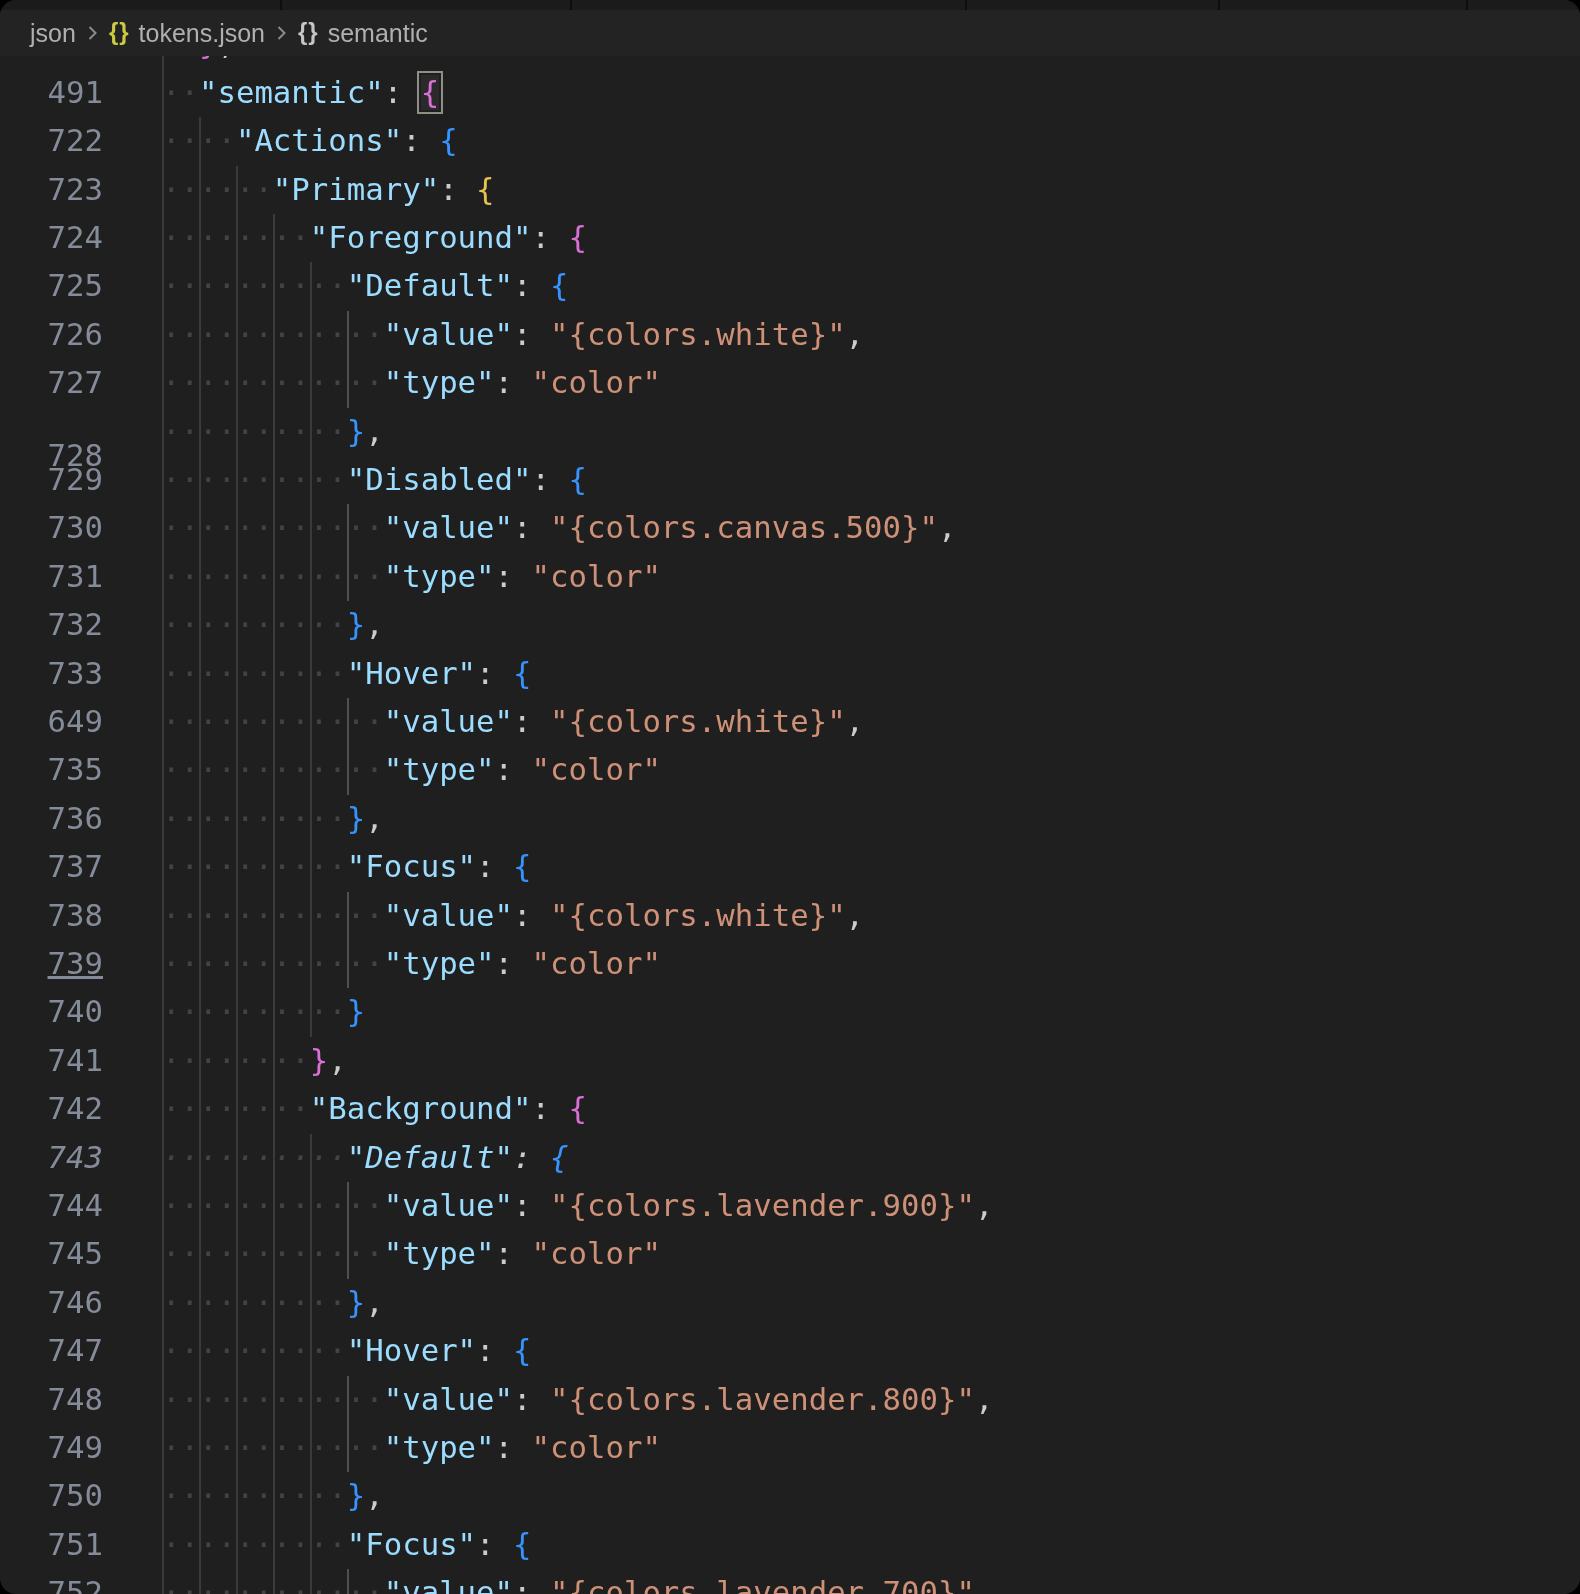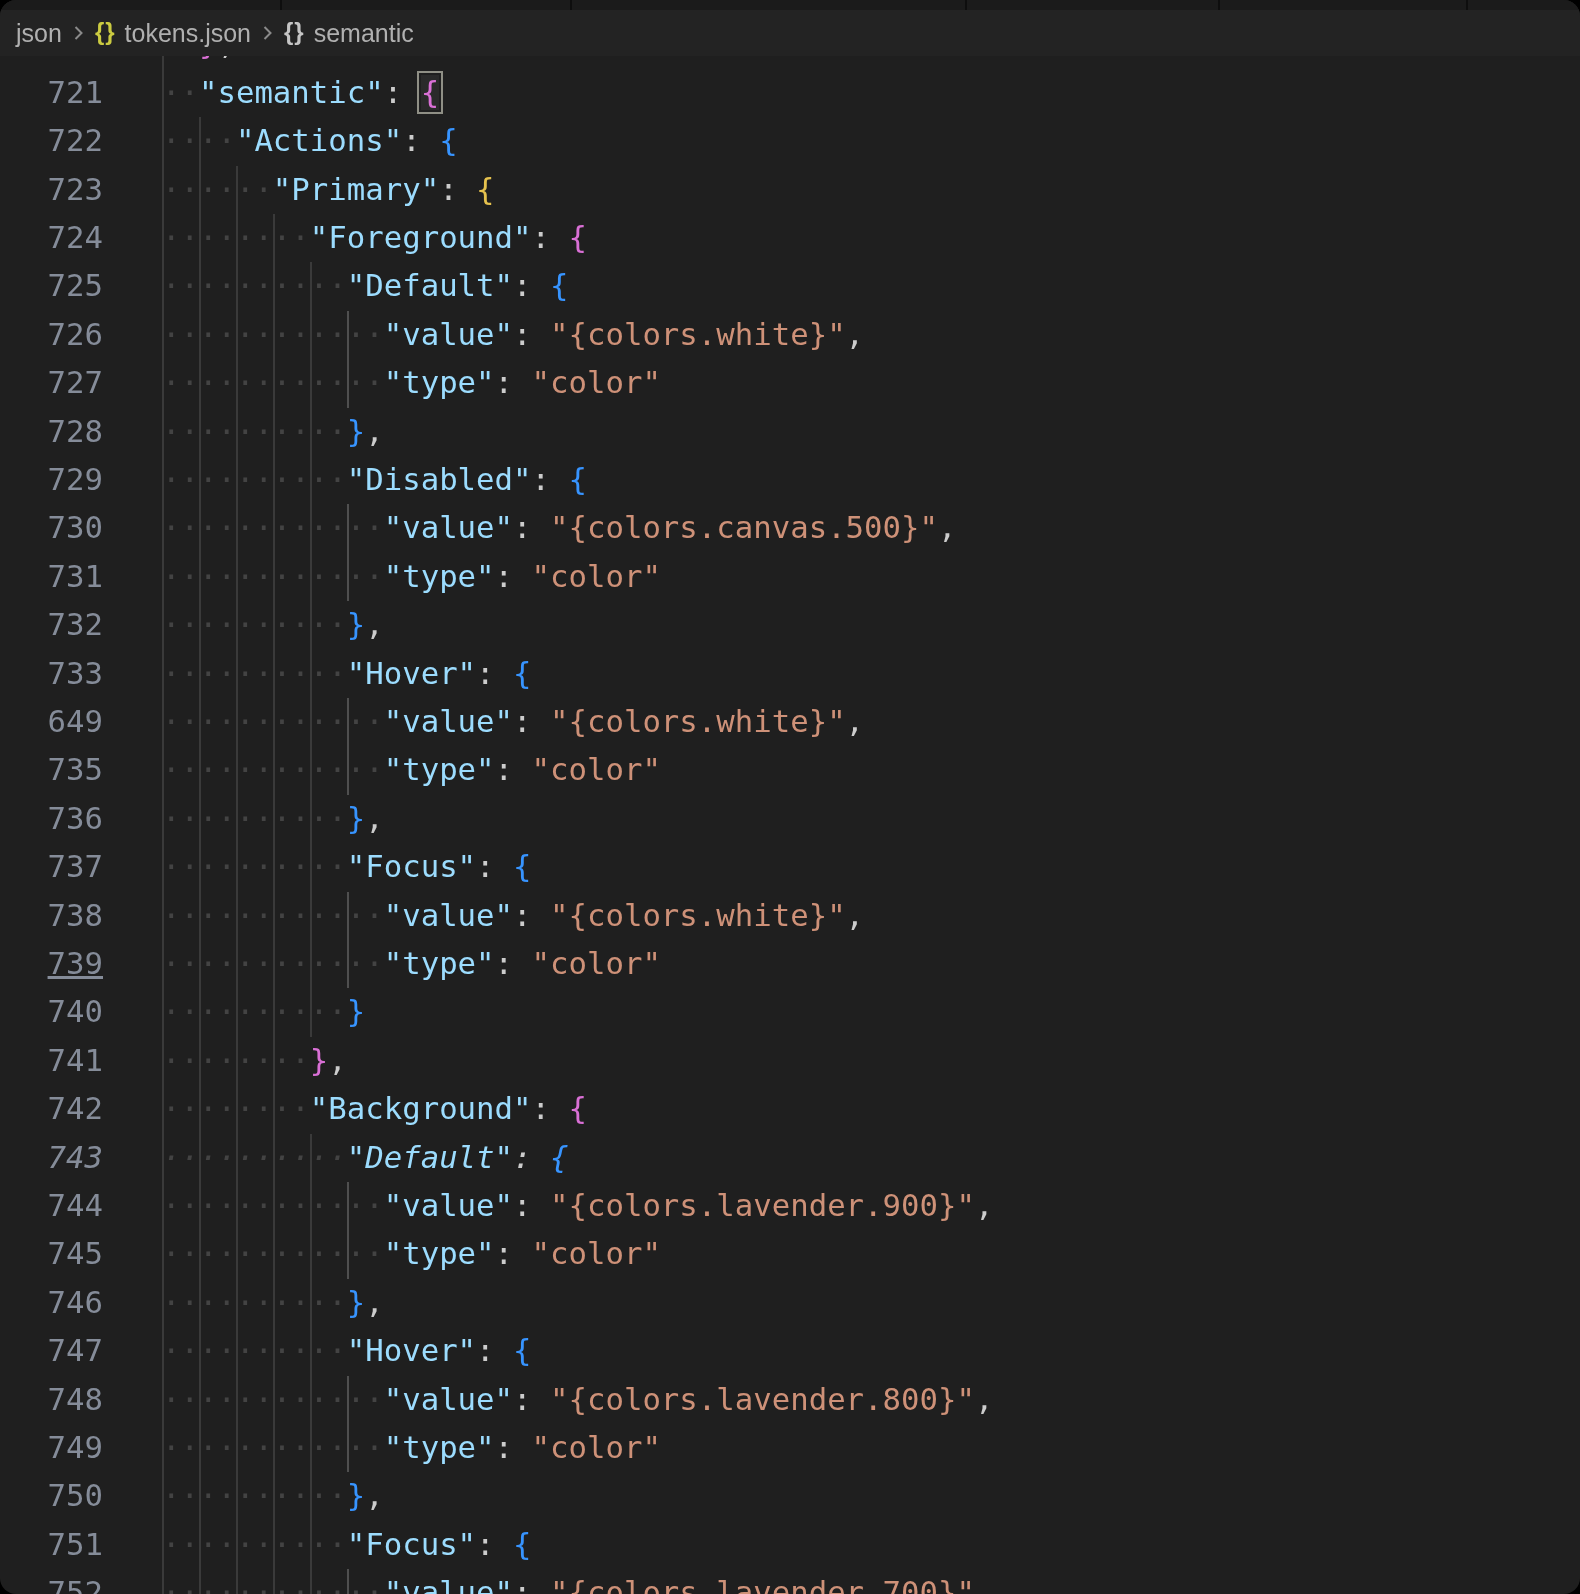--- a/index.html
+++ b/index.html
@@ -7,21 +7,21 @@
   .window{
     position:relative;width:1580px;height:1594px;background:var(--editorBg,#1f1f1f);
     border-radius:16px;overflow:hidden;
   }
   
   .tabstrip{position:absolute;left:0;top:0;width:100%;height:10px;background:var(--tabBarBg,#1b1b1b);z-index:6;}
   .tabstrip .tab-divider{position:absolute;top:0;width:2px;height:10px;background:#0e0e0e;}
   
   .breadcrumbs{
     position:absolute;left:0;top:10px;width:100%;height:46px;background:var(--breadcrumbBg,#232323);
-    display:flex;align-items:center;padding-left:16px;box-sizing:border-box;z-index:5;
+    display:flex;align-items:center;padding-left:30px;box-sizing:border-box;z-index:5;
     font-size:25px;color:var(--breadcrumbText,#b0b0b0);gap:0;
   }
   .crumb{display:flex;align-items:center;gap:9px;cursor:default;}
   .crumb-label{white-space:pre;}
   .chevron{display:flex;align-items:center;color:var(--chevron,#8a8a8a);margin:0 10px;}
   .braces-icon{font-weight:700;font-size:24px;letter-spacing:1px;line-height:1;transform:translateY(-1px);}
   .braces-icon.yellow{color:var(--jsonIconYellow,#cbcb41);}
   .braces-icon.gray{color:var(--objectIconGray,#c5c5c5);}
   
   .editor{position:absolute;inset:0;z-index:1;}
@@ -82,21 +82,21 @@
 
   <div class="editor">
     <div id="code-lines">
         <div class="row" style="top: 20.4px; height: 48.4px; line-height: 48.4px;">
           <div class="guide" style="left: 162px; height: 48.4px;"></div>
           <span class="num" style="line-height: 48.4px;">720</span>
           <span class="txt" style="line-height: 48.4px;"><span class="ws">··</span><span style="color: rgb(218, 112, 214);">}</span><span style="color: rgb(204, 204, 204);">,</span></span>
         </div>
         <div class="row" style="top: 68.8px; height: 48.4px; line-height: 48.4px;">
           <div class="guide" style="left: 162px; height: 48.4px;"></div>
-          <span class="num" style="line-height: 48.4px;">721</span>
+          <span class="num" style="line-height: 48.4px;">491</span>
           <span class="txt" style="line-height: 48.4px;"><span class="ws">··</span><span style="color: rgb(156, 220, 254);">"semantic"</span><span style="color: rgb(204, 204, 204);">: </span><span class="bm" style="color: rgb(218, 112, 214);">{</span></span>
         </div>
         <div class="row" style="top: 117.2px; height: 48.4px; line-height: 48.4px;">
           <div class="guide" style="left: 162px; height: 48.4px;"></div>
           <div class="guide" style="left: 198.94px; height: 48.4px;"></div>
           <span class="num" style="line-height: 48.4px;">722</span>
           <span class="txt" style="line-height: 48.4px;"><span class="ws">····</span><span style="color: rgb(156, 220, 254);">"Actions"</span><span style="color: rgb(204, 204, 204);">: </span><span style="color: rgb(55, 148, 255);">{</span></span>
         </div>
         <div class="row" style="top: 165.6px; height: 48.4px; line-height: 48.4px;">
           <div class="guide" style="left: 162px; height: 48.4px;"></div>
@@ -141,21 +141,21 @@
           <div class="guide active" style="left: 346.7px; height: 48.4px;"></div>
           <span class="num" style="line-height: 48.4px;">727</span>
           <span class="txt" style="line-height: 48.4px;"><span class="ws">············</span><span style="color: rgb(156, 220, 254);">"type"</span><span style="color: rgb(204, 204, 204);">: </span><span style="color: rgb(206, 145, 120);">"color"</span></span>
         </div>
         <div class="row" style="top: 407.6px; height: 48.4px; line-height: 48.4px;">
           <div class="guide" style="left: 162px; height: 48.4px;"></div>
           <div class="guide" style="left: 198.94px; height: 48.4px;"></div>
           <div class="guide" style="left: 235.88px; height: 48.4px;"></div>
           <div class="guide" style="left: 272.82px; height: 48.4px;"></div>
           <div class="guide" style="left: 309.76px; height: 48.4px;"></div>
-          <span class="num" style="line-height: 48.4px;">728</span>
+          <span class="num" style="line-height: 48.4px; margin-top: 24px;">728</span>
           <span class="txt" style="line-height: 48.4px;"><span class="ws">··········</span><span style="color: rgb(55, 148, 255);">}</span><span style="color: rgb(204, 204, 204);">,</span></span>
         </div>
         <div class="row" style="top: 456px; height: 48.4px; line-height: 48.4px;">
           <div class="guide" style="left: 162px; height: 48.4px;"></div>
           <div class="guide" style="left: 198.94px; height: 48.4px;"></div>
           <div class="guide" style="left: 235.88px; height: 48.4px;"></div>
           <div class="guide" style="left: 272.82px; height: 48.4px;"></div>
           <div class="guide" style="left: 309.76px; height: 48.4px;"></div>
           <span class="num" style="line-height: 48.4px;">729</span>
           <span class="txt" style="line-height: 48.4px;"><span class="ws">··········</span><span style="color: rgb(156, 220, 254);">"Disabled"</span><span style="color: rgb(204, 204, 204);">: </span><span style="color: rgb(55, 148, 255);">{</span></span>

